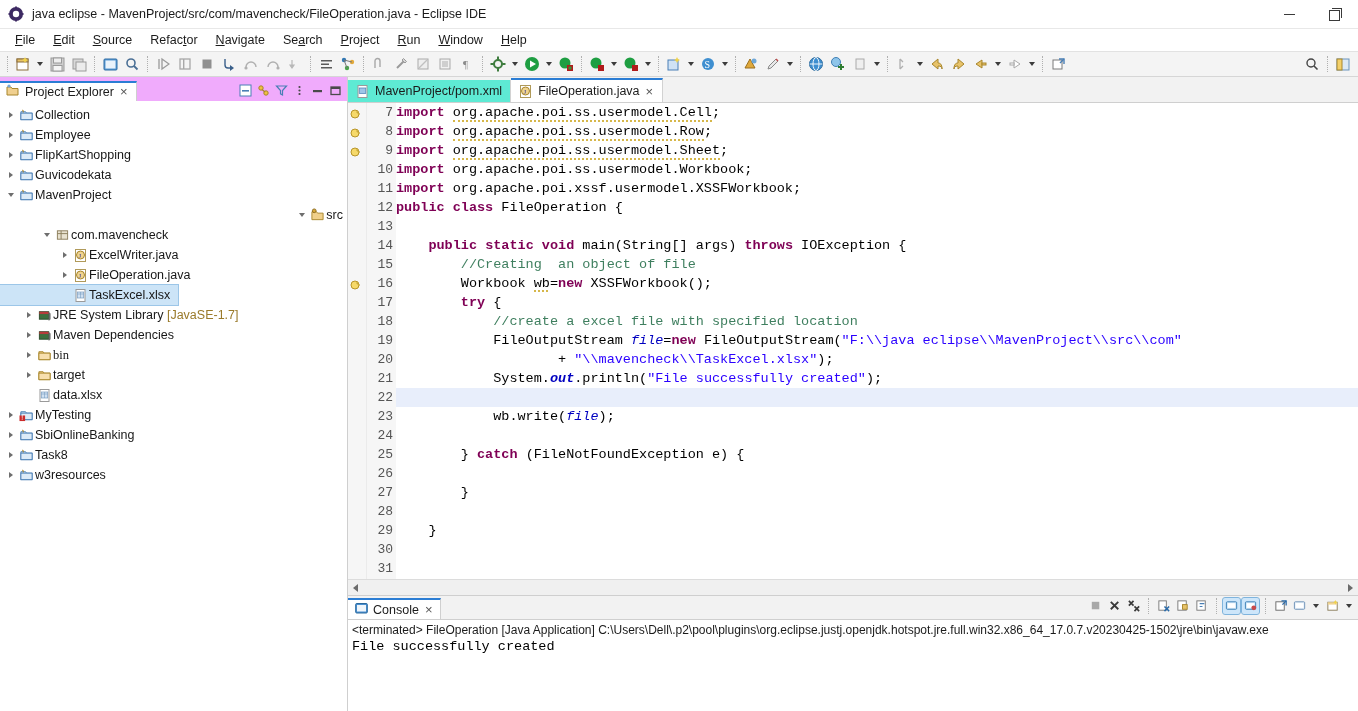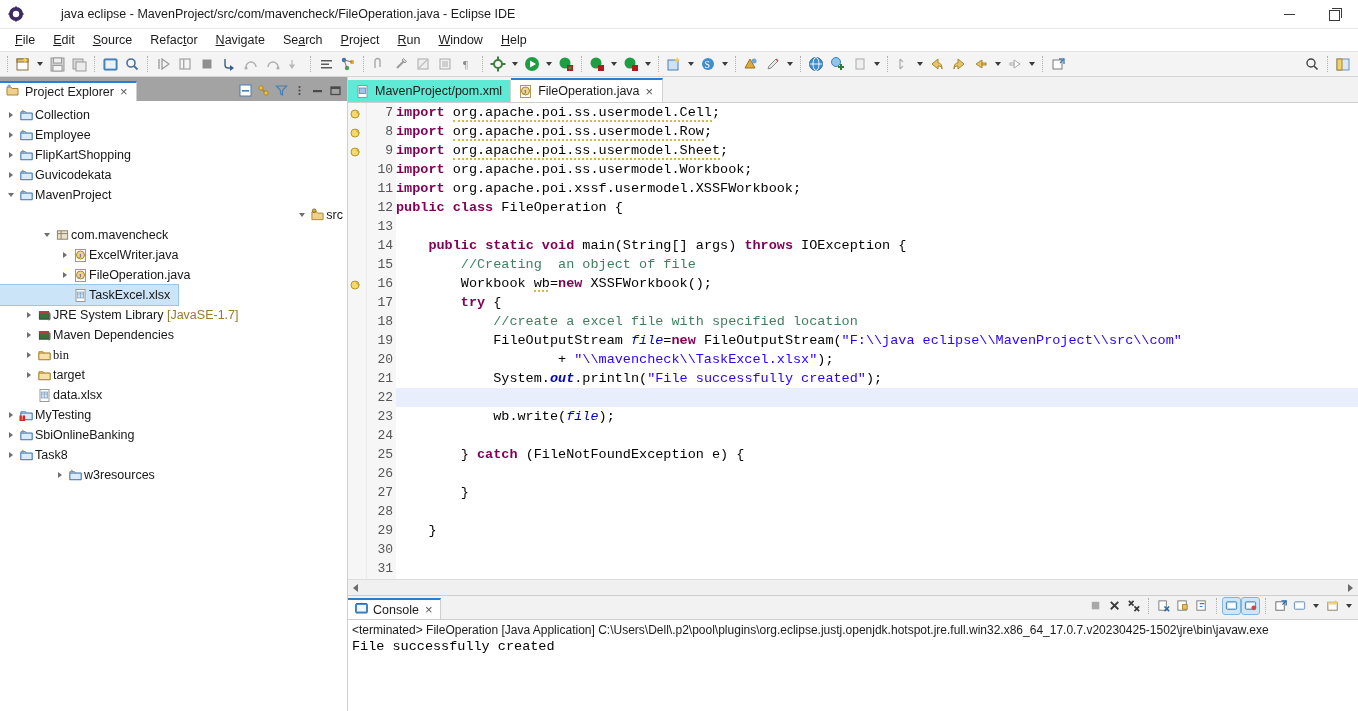--- a/index.html
+++ b/index.html
@@ -17,21 +17,21 @@
     height: 28px; background: #ffffff;
     display: flex; align-items: center;
     border-bottom: 1px solid #e8e8e8;
     position: relative;
   }
   .tb-icon {
     width: 16px; height: 16px; margin-left: 8px; margin-right: 8px;
     flex: 0 0 auto;
   }
   .tb-title {
-    font-size: 12.5px; color: #1b1b1b; white-space: nowrap; margin-left: 29px;
+    font-size: 12.5px; color: #1b1b1b; white-space: nowrap;
   }
   .wincontrols {
     position: absolute; right: 0; top: 0; height: 28px;
     display: flex; align-items: center;
   }
   .wc {
     width: 46px; height: 28px; display: flex;
     align-items: center; justify-content: center;
   }
   .wc-min { width: 11px; height: 1px; background: #3a3a3a; }
@@ -90,21 +90,21 @@
   .body { display: flex; height: 659px; }
 
   
   .explorer {
     width: 347px; flex: 0 0 347px; background: #ffffff;
     display: flex; flex-direction: column;
     border-right: 1px solid #cfcfcf;
   }
   .view-tabrow {
     height: 24px; display: flex; align-items: flex-end;
-    background: #a3a3a3; position: relative;
+    background: #f0abfc; position: relative;
   }
   .view-tab {
     display: flex; align-items: center; gap: 5px;
     padding: 2px 7px 3px 6px;
     background: #ffffff;
     border-top: 2px solid #2b7dd4;
     border-right: 1px solid #cfcfcf;
     height: 20px; box-sizing: border-box;
   }
   .view-tab .lbl { font-size: 12.5px; color: #1b1b1b; white-space: nowrap; }
@@ -800,21 +800,21 @@
             <span class="arrow closed"></span>
             <span class="ticon">
               <svg width="15" height="14" viewBox="0 0 15 15">
                 <path d="M1.5 4h5l1 1.5h6V12.5h-12z" fill="#cfe3f5" stroke="#4a7fb5"></path>
                 <path d="M3 2.2c1.6.6 1 1.8 1 2.6" fill="none" stroke="#a8862c" stroke-width="1.2"></path>
                 <rect x="1.5" y="5.5" width="12" height="7" fill="#dcebf8" stroke="#4a7fb5"></rect>
               </svg>
             </span>
             <span class="tlabel">Task8</span>
           </div>
-          <div class="trow" style="padding-left: 16px; margin-left: 37px;">
+          <div class="trow" style="padding-left: 4px;">
             <span class="arrow closed"></span>
             <span class="ticon">
               <svg width="15" height="14" viewBox="0 0 15 15">
                 <path d="M1.5 4h5l1 1.5h6V12.5h-12z" fill="#cfe3f5" stroke="#4a7fb5"></path>
                 <path d="M3 2.2c1.6.6 1 1.8 1 2.6" fill="none" stroke="#a8862c" stroke-width="1.2"></path>
                 <rect x="1.5" y="5.5" width="12" height="7" fill="#dcebf8" stroke="#4a7fb5"></rect>
               </svg>
             </span>
             <span class="tlabel">w3resources</span>
           </div>

